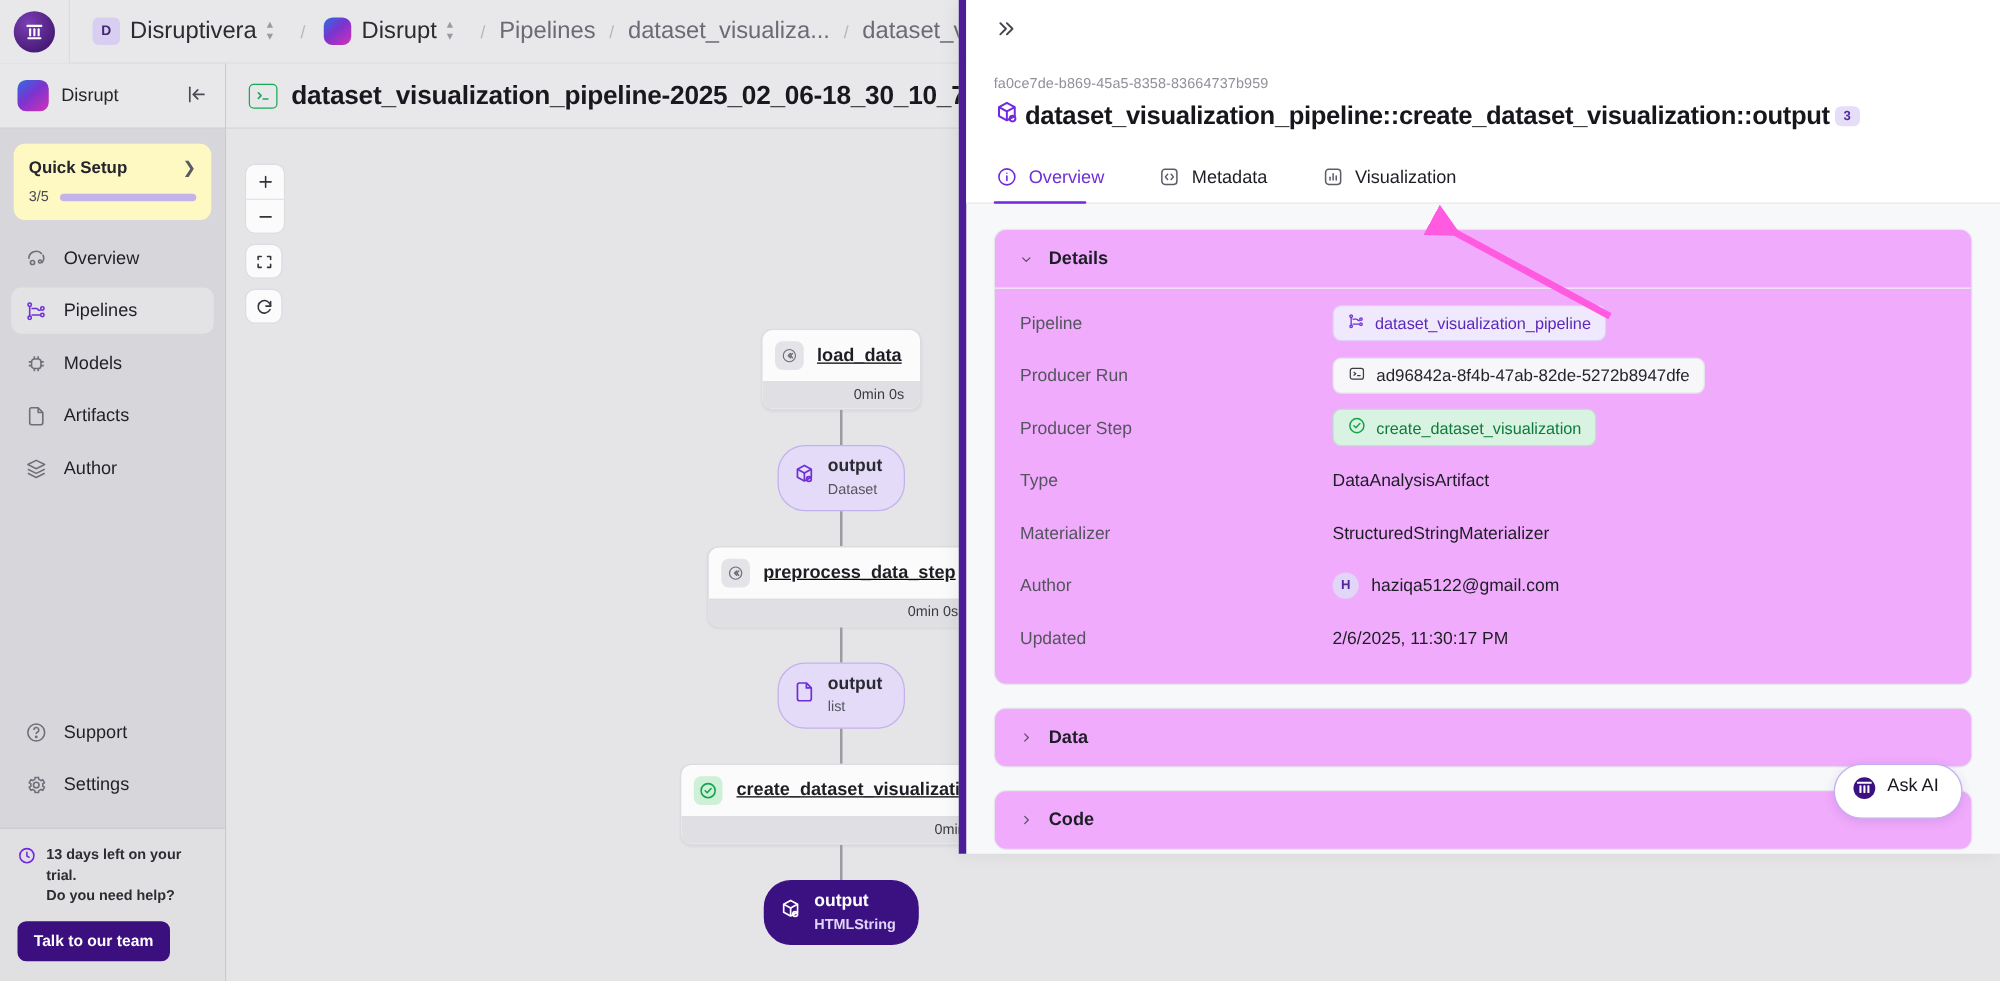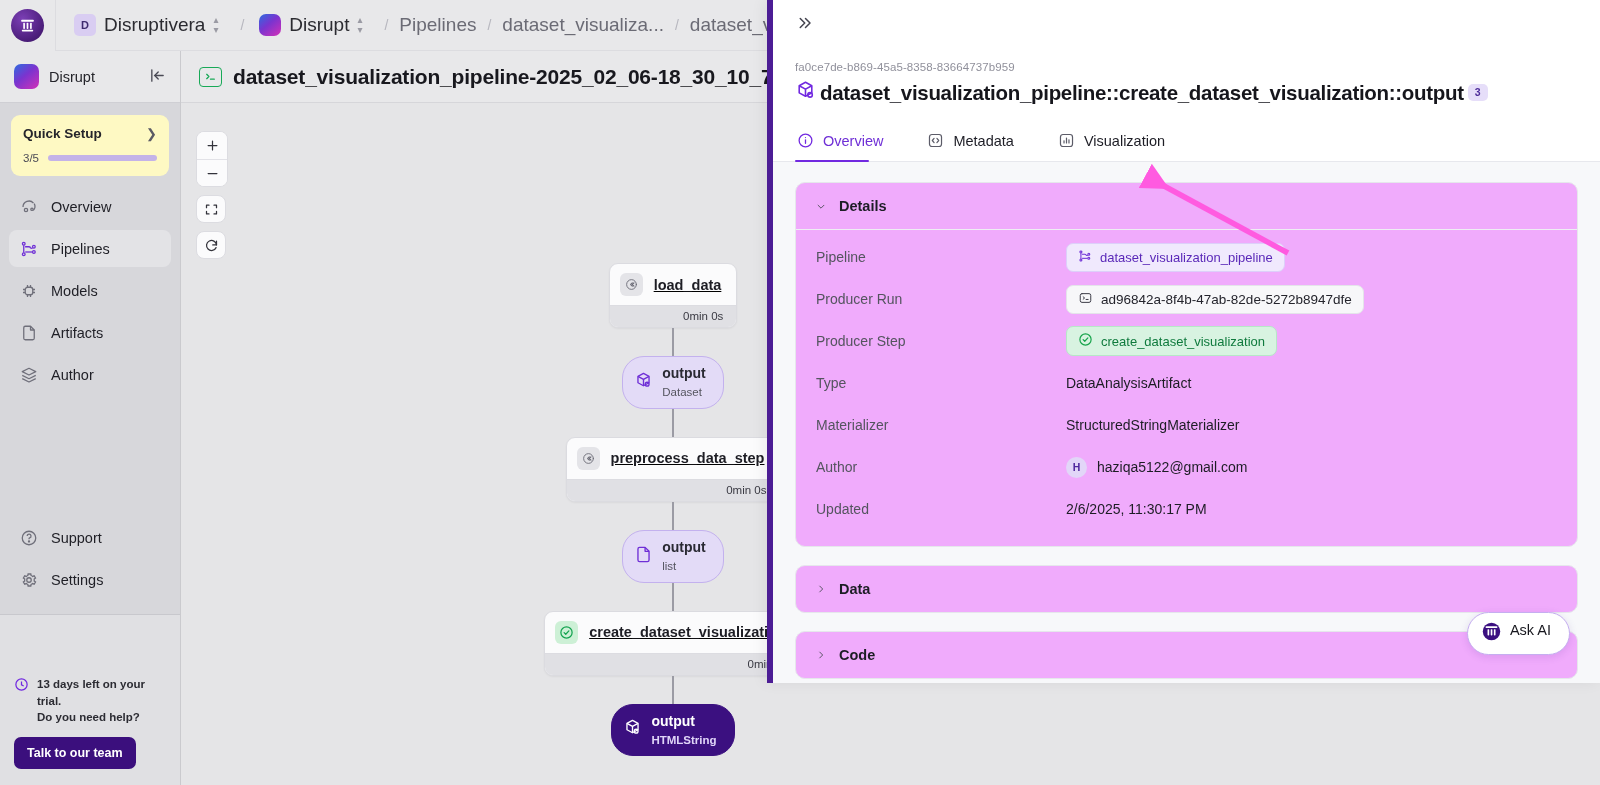--- a/index.html
+++ b/index.html
@@ -87,21 +87,21 @@
   .nav-label { font-size: 14.5px; color: #1f1f26; }
   .nav-ic { width: 19px; height: 19px; display: flex; align-items: center; justify-content: center; color: #6f6f7a; }
   .nav-item.active .nav-ic { color: #6f2fd6; }
   .nav-spacer { flex: 1; }
   .nav-bottom { padding: 0 9px 10px 9px; }
 
   .trial {
     border-top: 1px solid #c8c8cd; background: #e0e0e3;
     padding: 13px 14px 16px 14px;
   }
-  .trial-row { display: flex; gap: 8px; align-items: flex-start; margin-top: 48px; }
+  .trial-row { display: flex; gap: 8px; align-items: flex-start; }
   .trial-ic { color: #7129e0; flex-shrink: 0; margin-top: 1px; }
   .trial-txt { font-size: 11.5px; color: #2c2c33; line-height: 1.45; font-weight: 600; }
   .trial-btn {
     margin-top: 11px; background: #3b0f7d; color: #fff; border: none;
     font-size: 12.5px; font-weight: 700; padding: 9px 13px; border-radius: 7px;
     cursor: pointer; font-family: "Liberation Sans", sans-serif;
   }
 
   
   .main { position: absolute; top: 51px; left: 181px; width: 1419px; height: 734px; background: #e5e5e7; }

